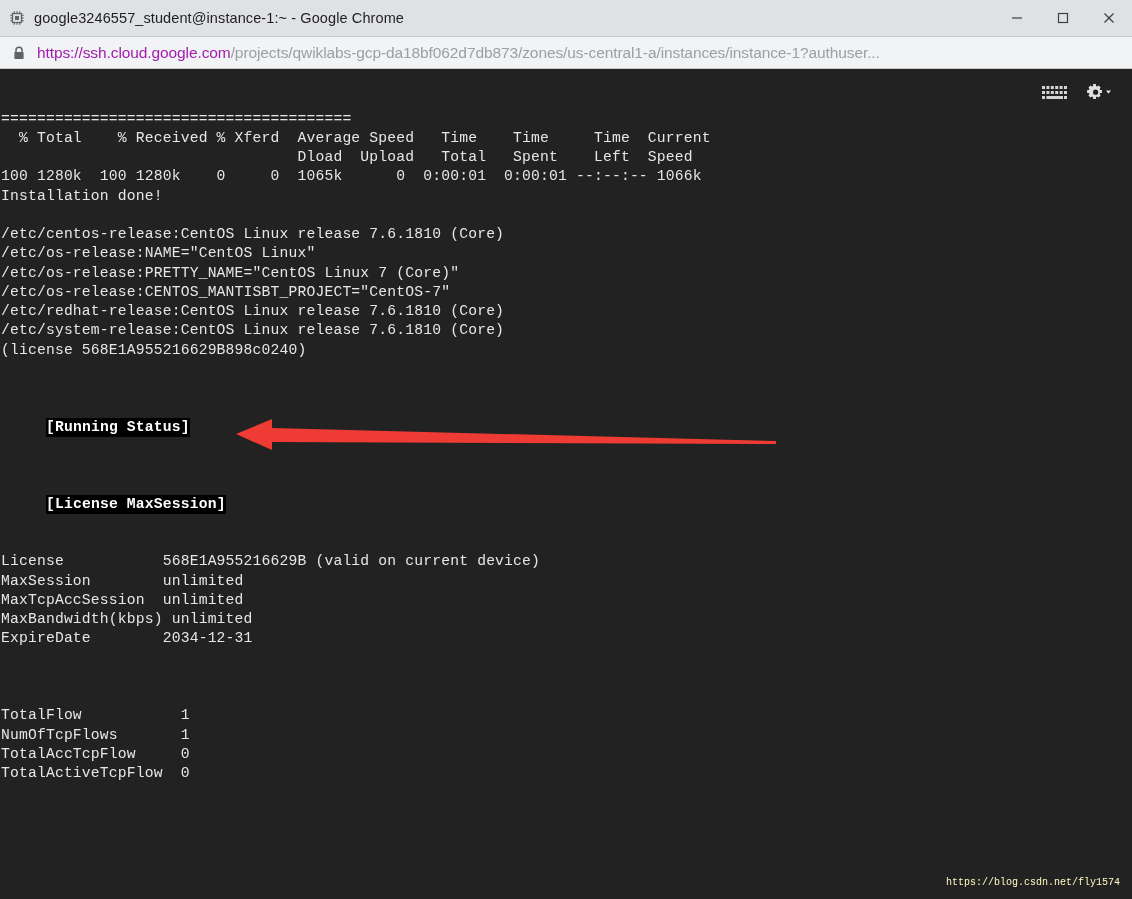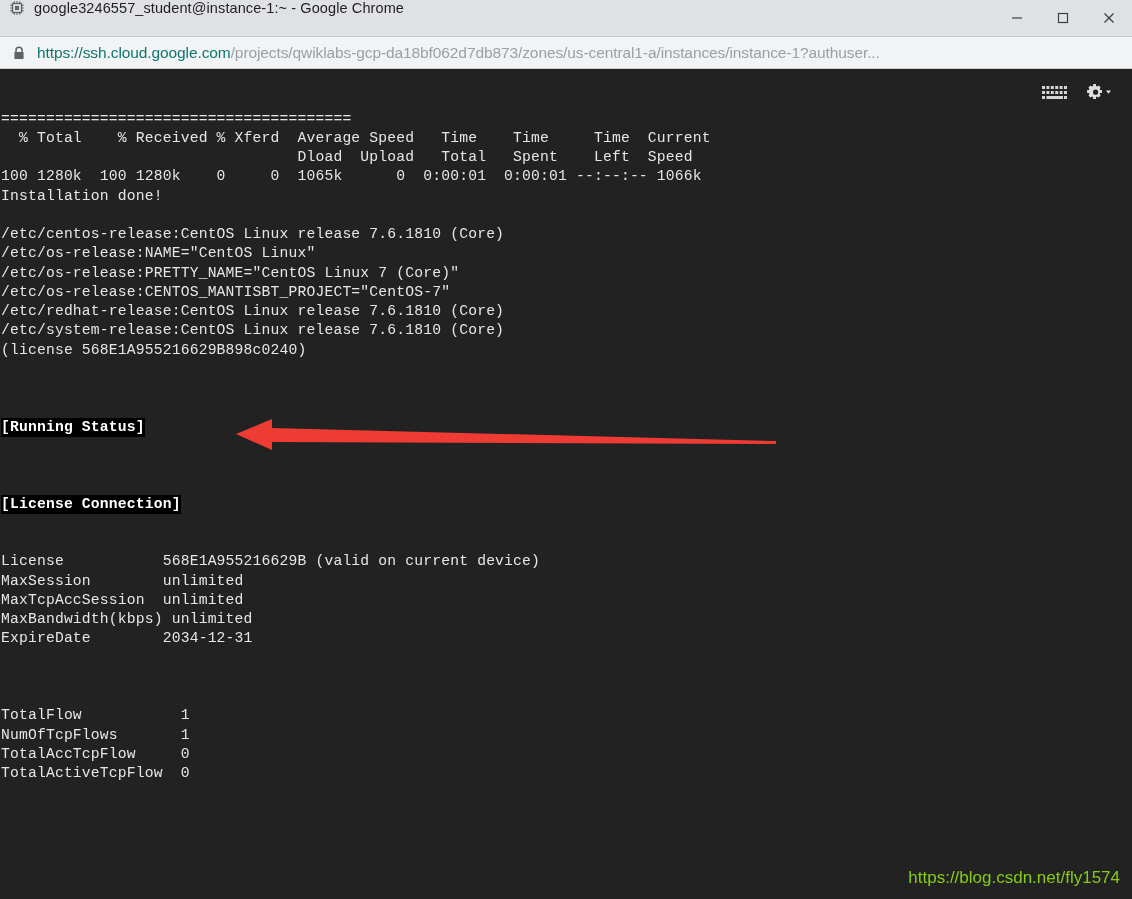--- a/index.html
+++ b/index.html
@@ -24,20 +24,21 @@
     overflow: hidden;
   }
 
   
   #titlebar {
     position: relative;
     height: 37px;
     background: #dfe1e5;
     border-bottom: 1px solid #c6c8cc;
     display: flex;
+    align-items: center;
     box-sizing: border-box;
   }
   #chip-icon {
     width: 16px;
     height: 16px;
     margin-left: 9px;
     margin-right: 9px;
     flex: 0 0 auto;
   }
   #window-title {
@@ -79,21 +80,21 @@
     margin-left: 13px;
     margin-right: 12px;
     flex: 0 0 auto;
   }
   #url-text {
     font-size: 15.5px;
     white-space: nowrap;
     color: #9aa0a6;
     letter-spacing: -0.1px;
   }
-  #url-text .host { color: #0f766e; }
+  #url-text .host { color: #a21caf; }
 
   
   #terminal {
     position: relative;
     height: 829px;
     background: #222222;
     overflow: hidden;
   }
   #term-lines {
     position: absolute;
@@ -105,20 +106,21 @@
     color: #e6e6e6;
     white-space: pre;
     letter-spacing: 0.17px;
   }
   .tline { height: 19.25px; }
   .tline.hdr {
     background: #000000;
     display: inline-block;
     font-weight: bold;
     color: #ffffff;
+    margin-left: 45px;
   }
   .hdrwrap { height: 19.25px; }
 
   
   #term-icons {
     position: absolute;
     right: 16px;
     top: 14px;
     display: flex;
     align-items: center;
@@ -134,23 +136,23 @@
     width: 540px;
     height: 42px;
     pointer-events: none;
   }
 
   
   #watermark {
     position: absolute;
     right: 12px;
     bottom: 10px;
-    font-family: Liberation Sans, sans-serif;
-    font-size: 17px;
-    color: #84cc16;
+    font-family: Liberation Mono, monospace;
+    font-size: 10px;
+    color: #fef9c3;
     white-space: nowrap;
   }
 </style>
 </head>
 <body>
 
 <div id="window">
 
   <div id="titlebar">
     <span id="chip-icon">
@@ -218,21 +220,21 @@
 /etc/os-release:NAME="CentOS Linux"
 /etc/os-release:PRETTY_NAME="CentOS Linux 7 (Core)"
 /etc/os-release:CENTOS_MANTISBT_PROJECT="CentOS-7"
 /etc/redhat-release:CentOS Linux release 7.6.1810 (Core)
 /etc/system-release:CentOS Linux release 7.6.1810 (Core)
 (license 568E1A955216629B898c0240)
 </div>
 
       <div class="hdrwrap"><span class="tline hdr">[Running Status]</span></div>
 
-      <div class="hdrwrap"><span class="tline hdr">[License Connection]</span></div>
+      <div class="hdrwrap"><span class="tline hdr">[License MaxSession]</span></div>
       <div class="tline" style="height:auto;">License           568E1A955216629B (valid on current device)
 MaxSession        unlimited
 MaxTcpAccSession  unlimited
 MaxBandwidth(kbps) unlimited
 ExpireDate        2034-12-31
 </div>
 
       <div class="tline" style="height:auto;">TotalFlow           1
 NumOfTcpFlows       1
 TotalAccTcpFlow     0

